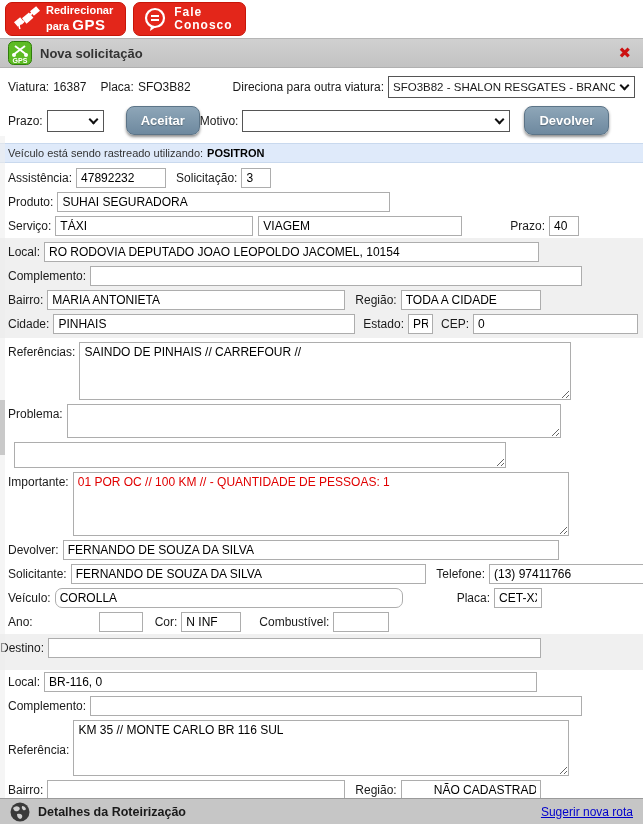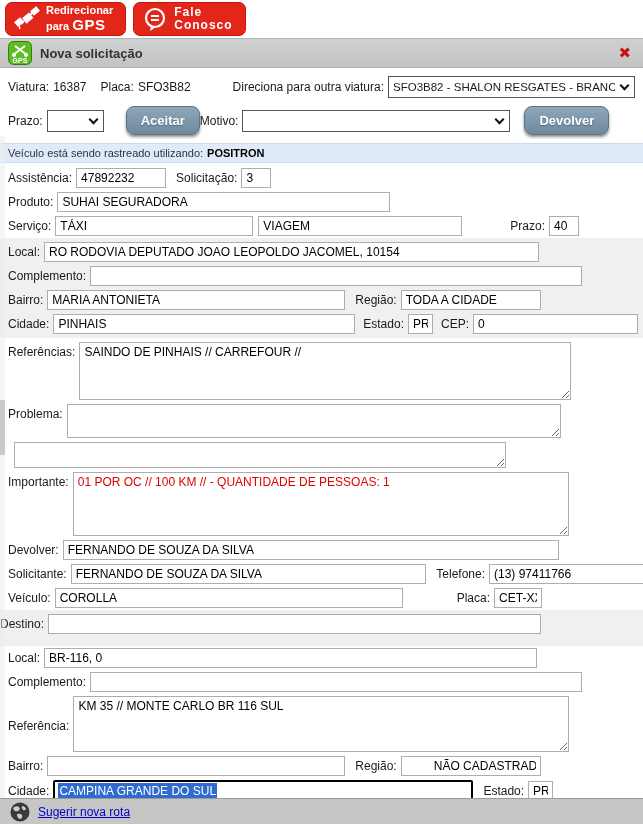--- a/index.html
+++ b/index.html
@@ -228,23 +228,31 @@
     <input type="text" style="width: 496px;" value="FERNANDO DE SOUZA DA SILVA">
   </div>
   <div class="row">
     <label>Solicitante:</label>
     <input type="text" style="width: 360px;" value="FERNANDO DE SOUZA DA SILVA">
     <label style="margin-left:10px">Telefone:</label>
     <input type="text" style="width: 160px; margin-right: -14px;" value="(13) 97411766">
   </div>
   <div class="row">
     <label>Veículo:</label>
-    <input type="text" style="width: 348px;" value="COROLLA">
+    <input type="text" style="width: 348px; border-radius: 7px;" value="COROLLA">
     <label style="margin-left:54px">Placa:</label>
     <input type="text" style="width: 48px;" value="CET-XXXX">
+  </div>
+  <div class="row">
+    <label>Ano:</label>
+    <input type="text" style="width: 44px; margin-left: 62px;" value="">
+    <label style="margin-left:12px">Cor:</label>
+    <input type="text" style="width: 60px;" value="N INF">
+    <label style="margin-left:18px">Combustível:</label>
+    <input type="text" style="width: 56px;" value="">
   </div>
 </div>
 
 <div>
   <div class="row section-gray" style="padding-top:4px; padding-bottom:12px">
     <label>Destino:</label>
     <input type="text" style="width: 493px;" value="">
   </div>
   <div class="row">
     <label>Local:</label>
@@ -277,14 +285,15 @@
 <div class="left-track"></div>
 <div class="left-scroll"></div>
 
 <div class="footer">
   <svg class="globe" viewBox="0 0 20 20">
     <circle cx="10" cy="10" r="9.5" fill="#3a3a3a"></circle>
     <path d="M3 6 Q6 3 9 5 Q11 7 8 9 Q5 10 4 8 Z" fill="#cfcfcf"></path>
     <path d="M12 4 Q15 4 16 7 Q15 9 13 8 Q11 6 12 4 Z" fill="#cfcfcf"></path>
     <path d="M7 12 Q10 11 12 13 Q13 16 10 17 Q7 16 7 12 Z" fill="#cfcfcf"></path>
   </svg>
+  <span class="f-title">Detalhes da Roteirização</span>
   <a>Sugerir nova rota</a>
 </div>
 
 </body></html>

